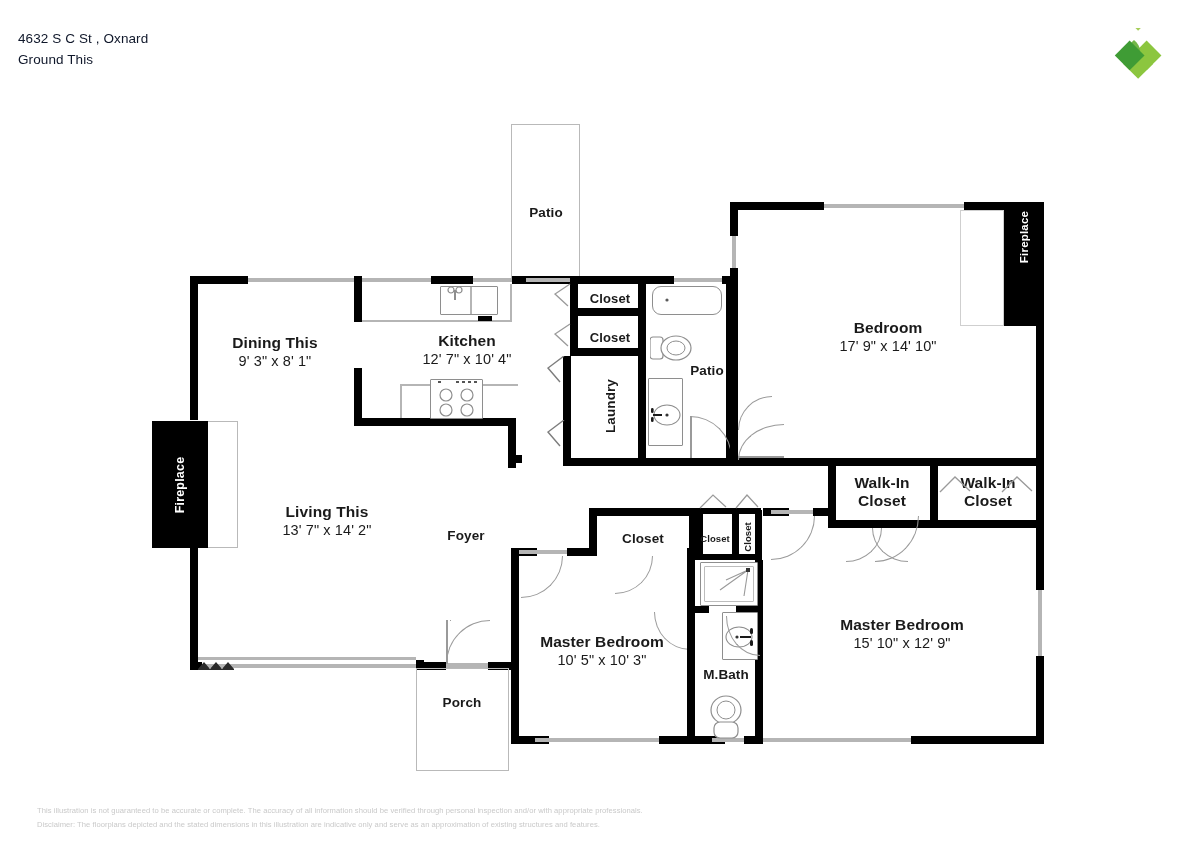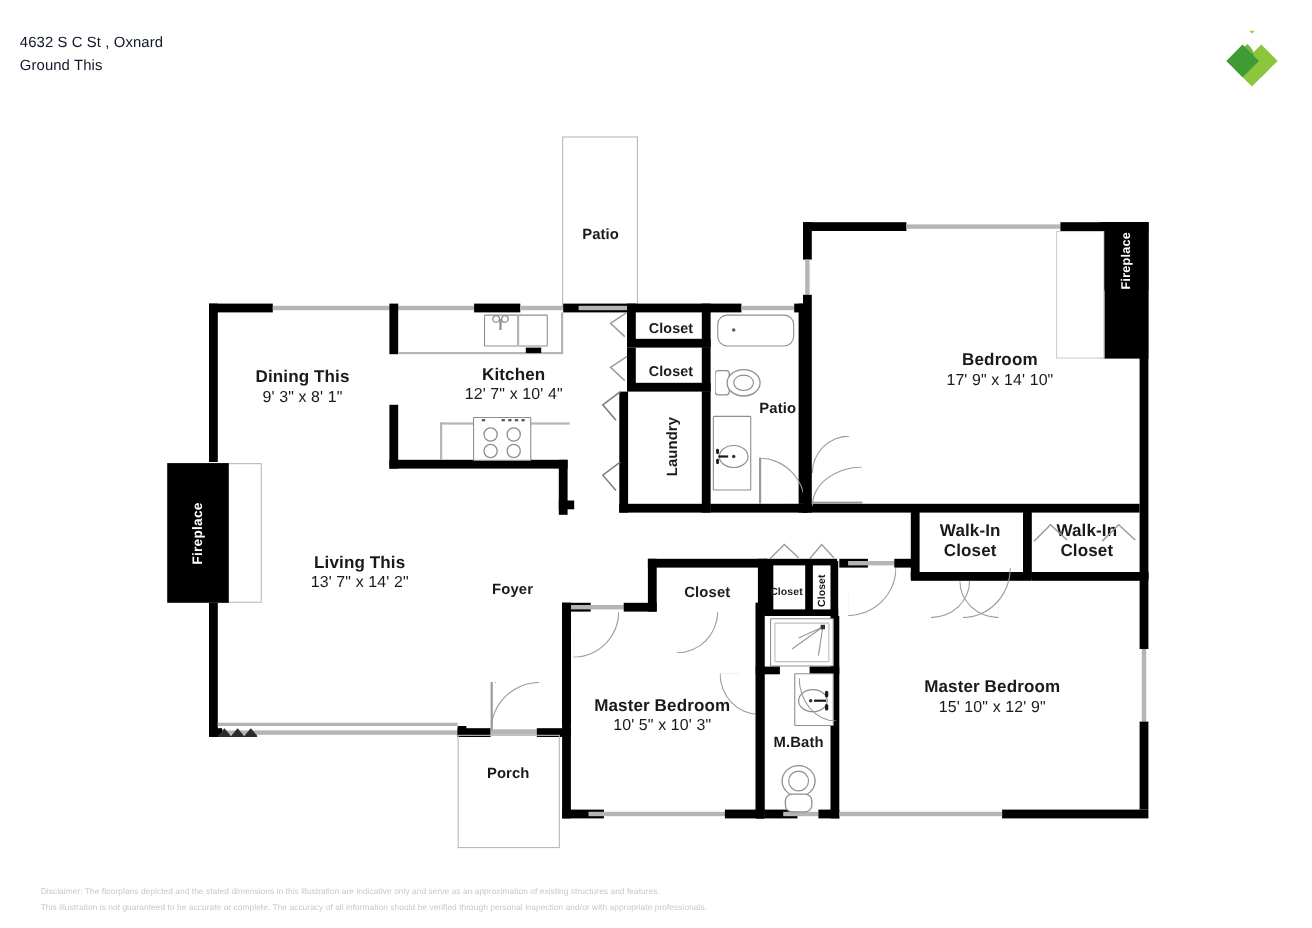--- a/index.html
+++ b/index.html
@@ -332,21 +332,21 @@
   <div class="thinline" style="left:732px; top:236px; width:4px; height:32px;"></div>
   <div class="wall" style="left:730px; top:268px; width:8px; height:198px;"></div>
   <div class="wall" style="left:1036px; top:202px; width:8px; height:258px;"></div>
   <div class="wall" style="left:730px; top:458px; width:306px; height:8px;"></div>
 
   <div class="fireplace-block" style="left:1000px; top:202px; width:44px; height:124px;"></div>
   <div class="outline" style="left:960px; top:210px; width:44px; height:116px; background:#fff; border-color:#cfcfcf;"></div>
   <div class="fireplace-block" style="left:1004px; top:202px; width:40px; height:62px;"></div>
   <div class="fireplace-label" style="left:988px; top:231px; width:72px; text-align:center; transform:rotate(-90deg); font-size:11.5px;">Fireplace</div>
 
-  <div class="room-label" style="left:909px; top:337px;">
+  <div class="room-label" style="left:888px; top:337px;">
     <span class="rname">Bedroom</span>
     <span class="rdim">17' 9" x 14' 10"</span>
   </div>
 
   <div class="swing tl" style="left:738px; top:396px; width:34px; height:34px;"></div>
   <div class="swing tl" style="left:738px; top:424px; width:46px; height:36px;"></div>
   <div class="doorleaf" style="left:738px; top:456px; width:46px; height:2px;"></div>
 
   <div class="wall" style="left:828px; top:460px; width:8px; height:66px;"></div>
   <div class="wall" style="left:930px; top:460px; width:8px; height:66px;"></div>
@@ -477,15 +477,15 @@
     <span class="rname">Master Bedroom</span>
     <span class="rdim">15' 10" x 12' 9"</span>
   </div>
 
   <div class="swing br" style="left:771px; top:516px; width:44px; height:44px;"></div>
   <div class="swing br" style="left:875px; top:516px; width:44px; height:46px;"></div>
 
 </div>
 
 <div id="disclaimer">
+  <span>This illustration is not guaranteed to be accurate or complete. The accuracy of all information should be verified through personal inspection and/or with appropriate professionals.</span>
   <span>Disclaimer: The floorplans depicted and the stated dimensions in this illustration are indicative only and serve as an approximation of existing structures and features.</span>
-  <span>This illustration is not guaranteed to be accurate or complete. The accuracy of all information should be verified through personal inspection and/or with appropriate professionals.</span>
 </div>
 
 </body></html>

